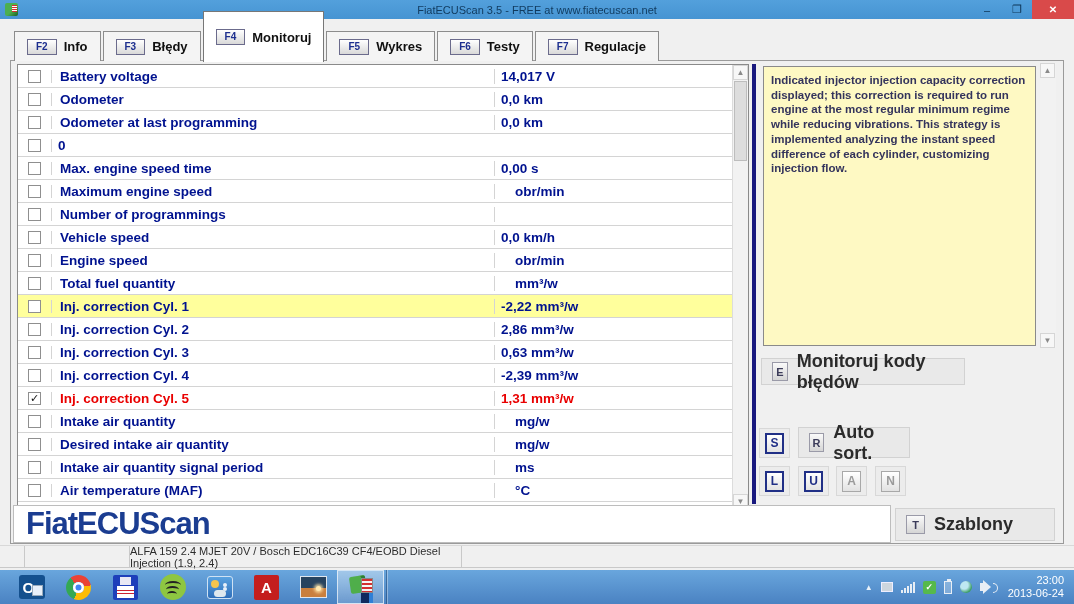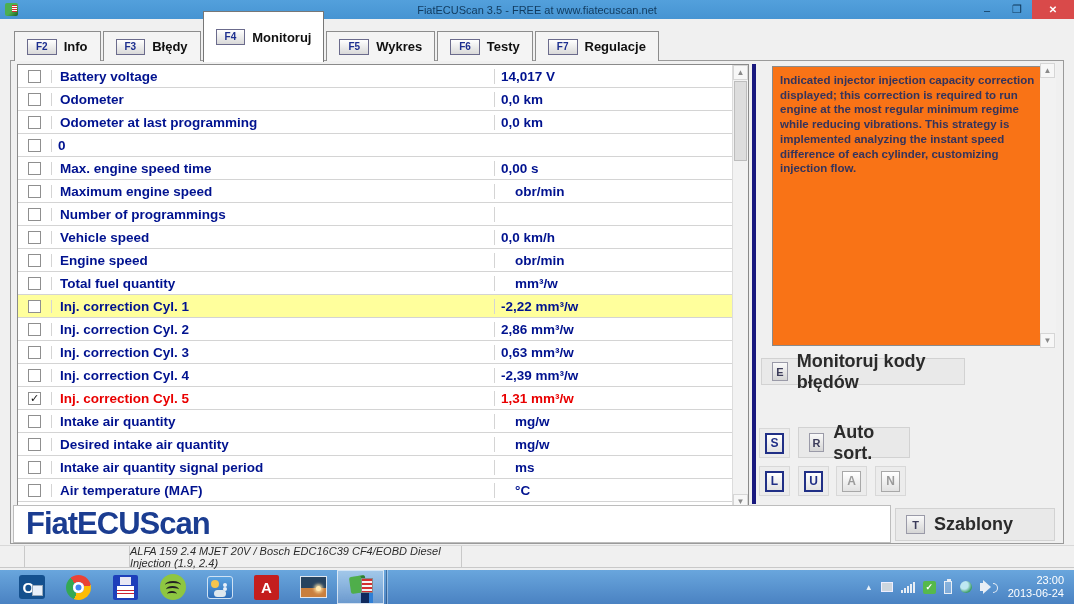--- a/index.html
+++ b/index.html
@@ -56,22 +56,22 @@
   .sb-btn { position:absolute; left:0; width:15px; height:15px; background:#f7f7f7;
     border:1px solid #d6d6d6; color:#8a8a8a; font-size:8px; text-align:center; line-height:13px; }
   .sb-btn.up { top:0; } .sb-btn.down { bottom:0; }
   .sb-thumb { position:absolute; left:1px; top:16px; width:13px; height:80px; background:#dddddd; border:1px solid #bdbdbd; }
 
   
   .divider { position:absolute; left:741px; top:3px; width:4px; height:440px; background:#18187e; }
 
   
   .info-box { position:absolute; left:752px; top:5px; width:273px; height:280px;
-    background:#f97316; border:1px solid #8a8a8a; padding:6px 7px;
-    color:#34345c; font-weight:bold; font-size:11.5px; line-height:1.28;margin-left:9px; }
+    background:#fef9c3; border:1px solid #8a8a8a; padding:6px 7px;
+    color:#34345c; font-weight:bold; font-size:11.5px; line-height:1.28; }
   .info-sb { position:absolute; left:1029px; top:2px; width:16px; height:285px; background:#f2f2f2; }
 
   .gbtn { position:absolute; display:flex; align-items:center; gap:9px; padding:0 10px;
     background:#e9e9e9; border:1px solid #d2d2d2; cursor:default; }
   .gbtn .label { font-size:18px; font-weight:bold; color:#2b2b2b; }
   .kbadge { width:19px; height:19px; display:flex; align-items:center; justify-content:center;
     border:1px solid #9a9aa8; background:linear-gradient(#fafafa,#d5d5d5);
     color:#3c3c5a; font-size:11px; font-weight:bold; }
   .sqbtn { position:absolute; width:31px; height:30px; background:#ececec; border:1px solid #d8d8d8;
     display:flex; align-items:center; justify-content:center; cursor:default; }
@@ -81,21 +81,21 @@
   .sqbtn.disabled .key { border:1px solid #a8a8a8; color:#9a9a9a; }
 
   
   .logo-strip { position:absolute; left:2px; top:444px; width:878px; height:38px;
     background:#ffffff; border:1px solid #bdbdbd; display:flex; align-items:center; }
   .logo-text { font-size:31px; font-weight:bold; color:#1b3d91; letter-spacing:-1px; padding-left:12px;
     font-family:"Liberation Sans", sans-serif; }
 
   .statusbar { position:absolute; left:0; top:545px; width:1074px; height:23px;
     background:#f0f0f0; border-top:1px solid #d8d8d8; border-bottom:1px solid #c9c9c9; display:flex; }
-  .scell { border-right:1px solid #c9c9c9; height:100%;font-style:italic; }
+  .scell { border-right:1px solid #c9c9c9; height:100%; }
   .scell.c1 { width:25px; } .scell.c2 { width:105px; }
   .scell.c3 { width:332px; display:flex; align-items:center; justify-content:center;
     font-size:11px; color:#2c2c2c; }
   .scell.rest { flex:1; border-right:none; }
 
   
   .taskbar { position:absolute; left:0; top:570px; width:1074px; height:34px;
     background:linear-gradient(#69a6dd,#4a82c2); display:flex; align-items:center; }
   .tb-items { display:flex; align-items:center; height:100%; padding-left:8px; }
   .tb-btn { width:47px; height:100%; display:flex; align-items:center; justify-content:center; }

